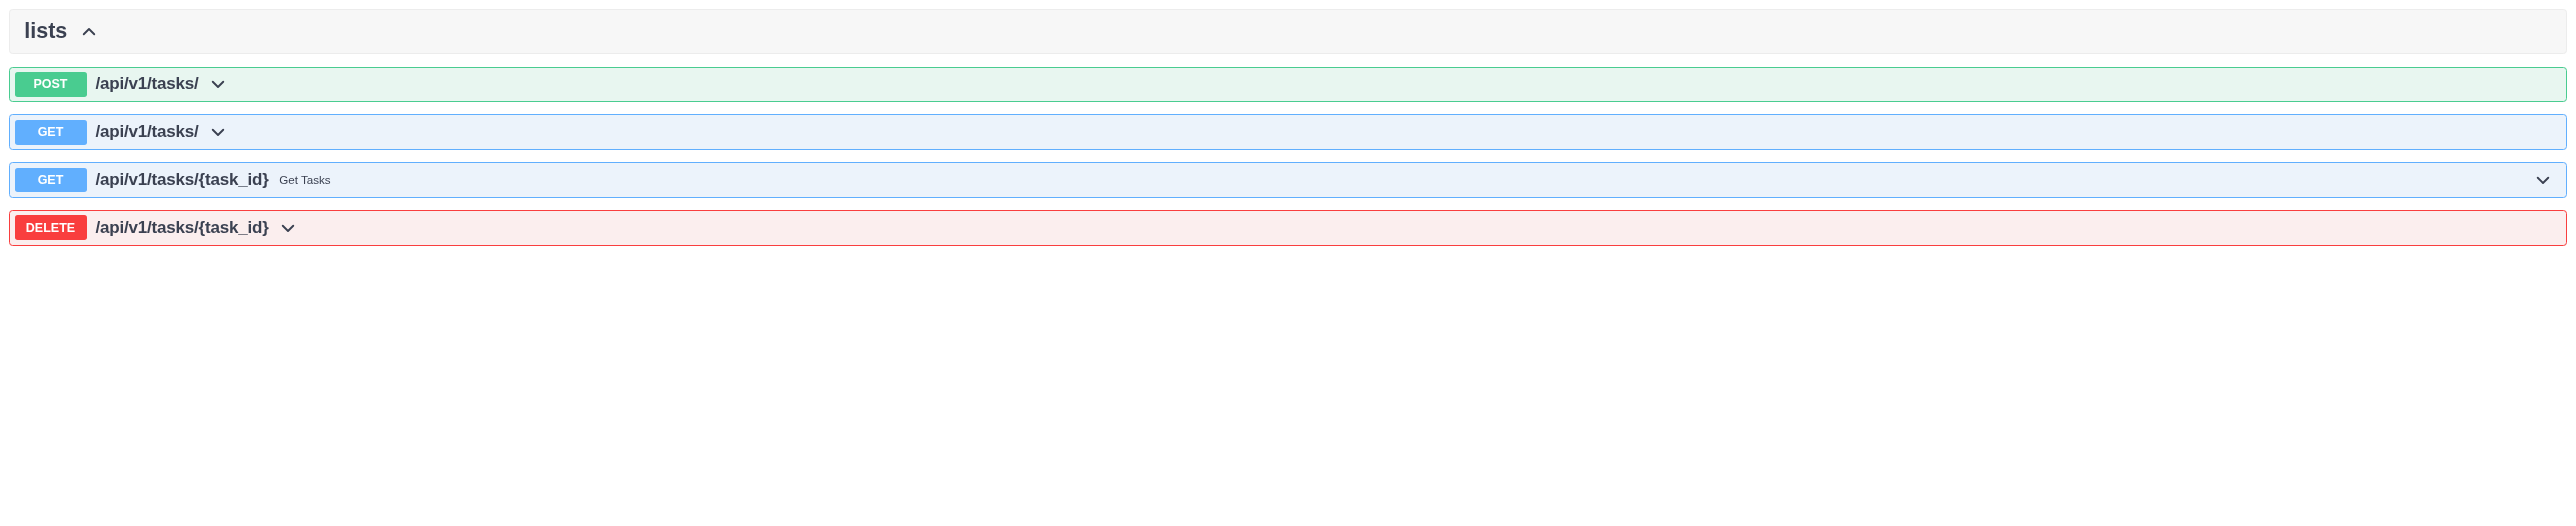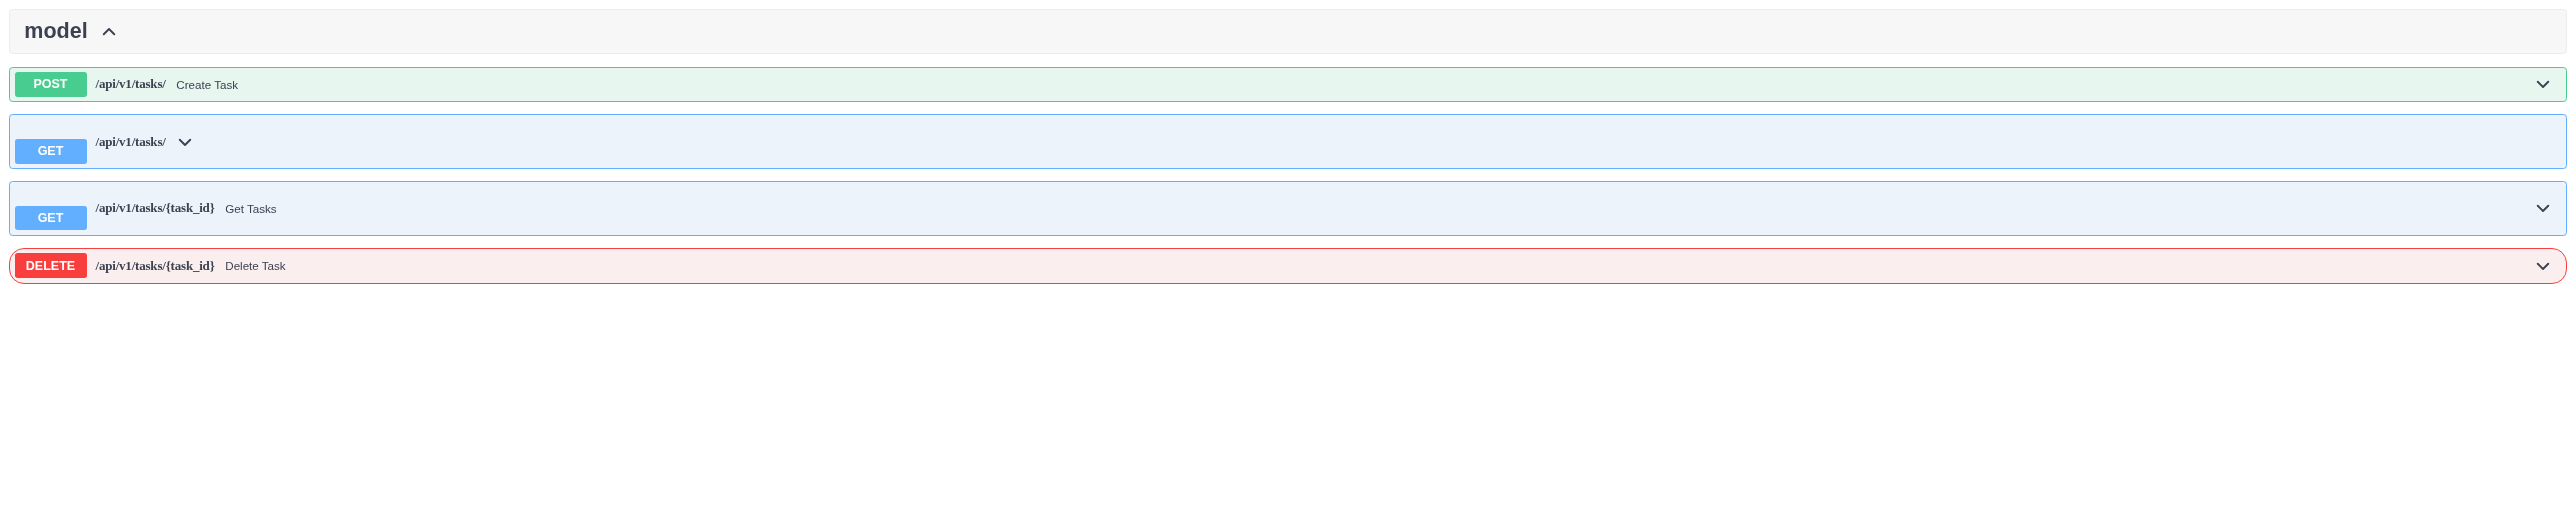--- a/index.html
+++ b/index.html
@@ -63,39 +63,39 @@
   .op-row {
     display: flex;
     align-items: center;
     border: 0.9px solid;
     border-radius: 3.6px;
     padding: 4.5px 14.3px 4.5px 4.5px;
     cursor: pointer;
   }
   .op-row.post   { background: var(--green-bg); border-color: var(--green-border); }
   .op-row.get    { background: var(--blue-bg);  border-color: var(--blue-border); }
-  .op-row.delete { background: var(--red-bg);   border-color: var(--red-border); border-radius: 15px; }
+  .op-row.delete { background: var(--red-bg);   border-color: var(--red-border); }
   .method {
     min-width: 72px;
     text-align: center;
     color: #fff;
     font-weight: 700;
     font-size: 12.5px;
     padding: 5.4px 0;
     border-radius: 2.7px;
     margin-right: 9px;
     font-family: -apple-system, sans-serif;
   }
   .method.post   { background: var(--green); }
-  .method.get    { background: var(--blue); margin-top: 19px; }
+  .method.get    { background: var(--blue); }
   .method.delete { background: var(--red); }
   .path {
-    font-family: Liberation Serif, serif;
+    font-family: Liberation Sans, sans-serif;
     font-weight: 600;
-    font-size: 13px;
+    font-size: 17px;
     color: var(--text-dark);
     margin-right: 10.7px;
     letter-spacing: -0.2px;
   }
   .summary {
     font-size: 11.6px;
     color: var(--text-muted);
     flex: 1;
   }
   .row-chevron {
@@ -104,33 +104,32 @@
     height: 18px;
   }
   .row-chevron svg { display:block; }
 </style>
 </head>
 <body>
 
 <div class="tag-section">
 
   <div class="tag-header">
-    <span class="tag-name">model</span>
+    <span class="tag-name">lists</span>
     <span class="chevron">
       <svg viewBox="0 0 24 24" width="18" height="18" fill="none" stroke="#3b4151" stroke-width="2.5" stroke-linecap="round" stroke-linejoin="round">
           <polyline points="5 15 12 8 19 15"></polyline>
         </svg>
     </span>
   </div>
 
   <div class="ops">
       <div class="op-row post">
         <span class="method post">POST</span>
         <span class="path">/api/v1/tasks/</span>
-        <span class="summary">Create Task</span>
         <span class="row-chevron">
           <svg viewBox="0 0 24 24" width="18" height="18" fill="none" stroke="#3b4151" stroke-width="2.5" stroke-linecap="round" stroke-linejoin="round">
             <polyline points="5 9 12 16 19 9"></polyline>
           </svg>
         </span>
       </div>
       <div class="op-row get">
         <span class="method get">GET</span>
         <span class="path">/api/v1/tasks/</span>
         <span class="row-chevron">
@@ -145,21 +144,20 @@
         <span class="summary">Get Tasks</span>
         <span class="row-chevron">
           <svg viewBox="0 0 24 24" width="18" height="18" fill="none" stroke="#3b4151" stroke-width="2.5" stroke-linecap="round" stroke-linejoin="round">
             <polyline points="5 9 12 16 19 9"></polyline>
           </svg>
         </span>
       </div>
       <div class="op-row delete">
         <span class="method delete">DELETE</span>
         <span class="path">/api/v1/tasks/{task_id}</span>
-        <span class="summary">Delete Task</span>
         <span class="row-chevron">
           <svg viewBox="0 0 24 24" width="18" height="18" fill="none" stroke="#3b4151" stroke-width="2.5" stroke-linecap="round" stroke-linejoin="round">
             <polyline points="5 9 12 16 19 9"></polyline>
           </svg>
         </span>
       </div>
     </div>
 
 </div>
 

